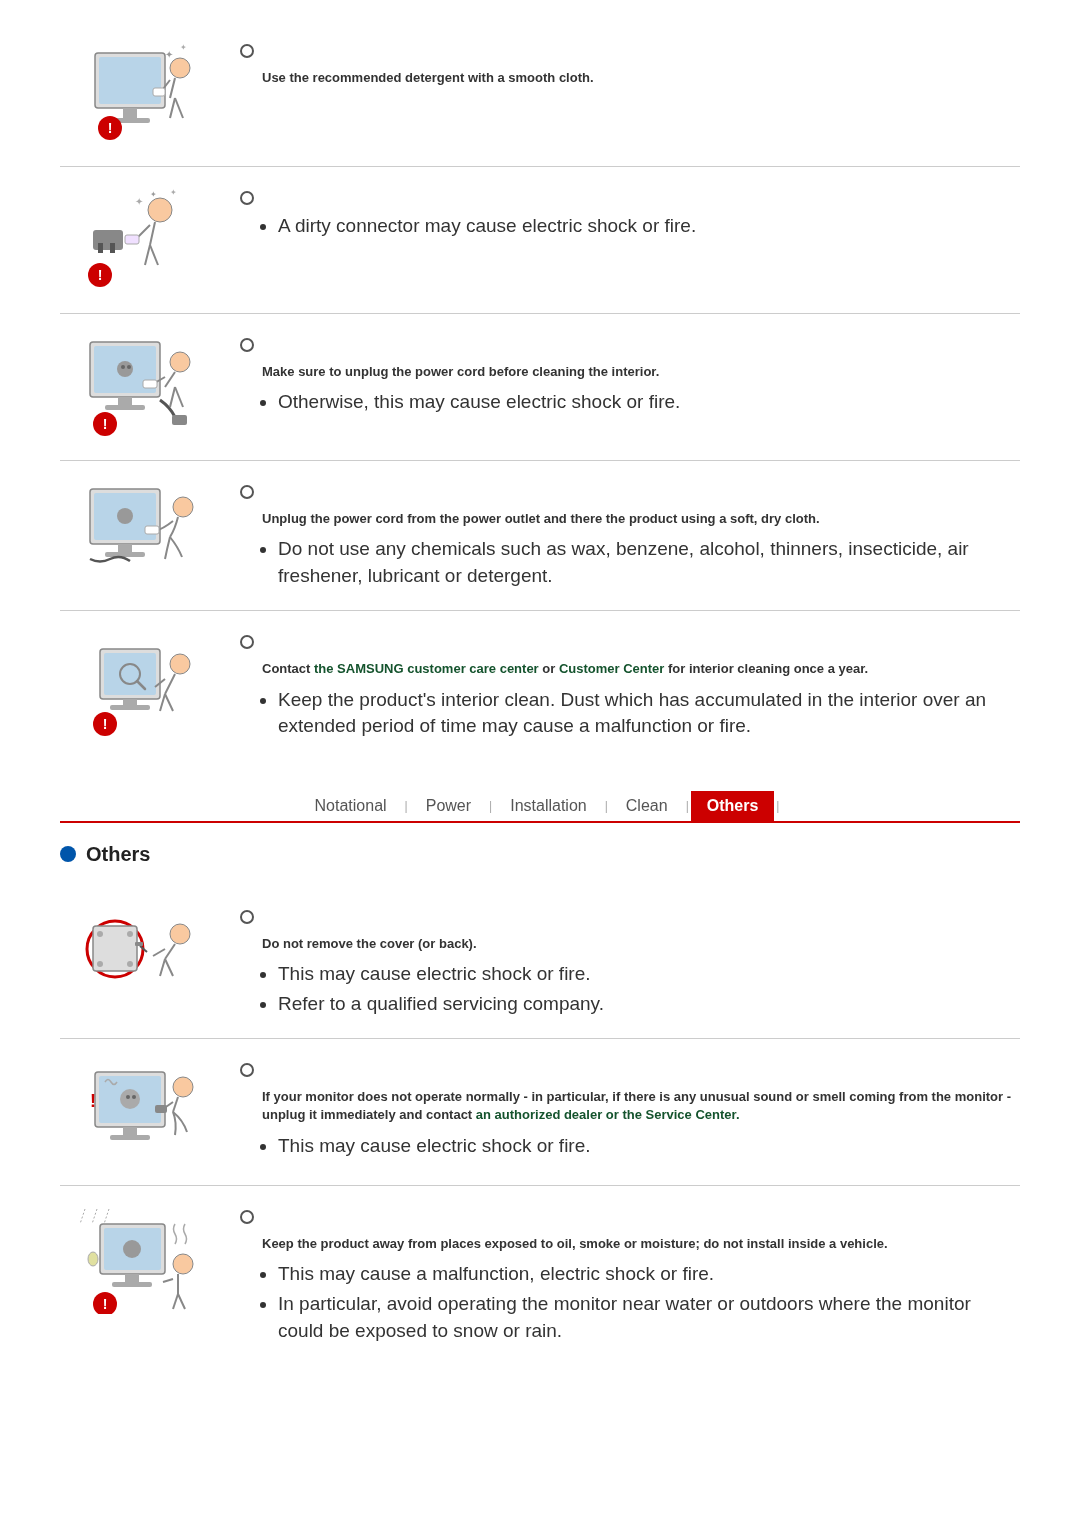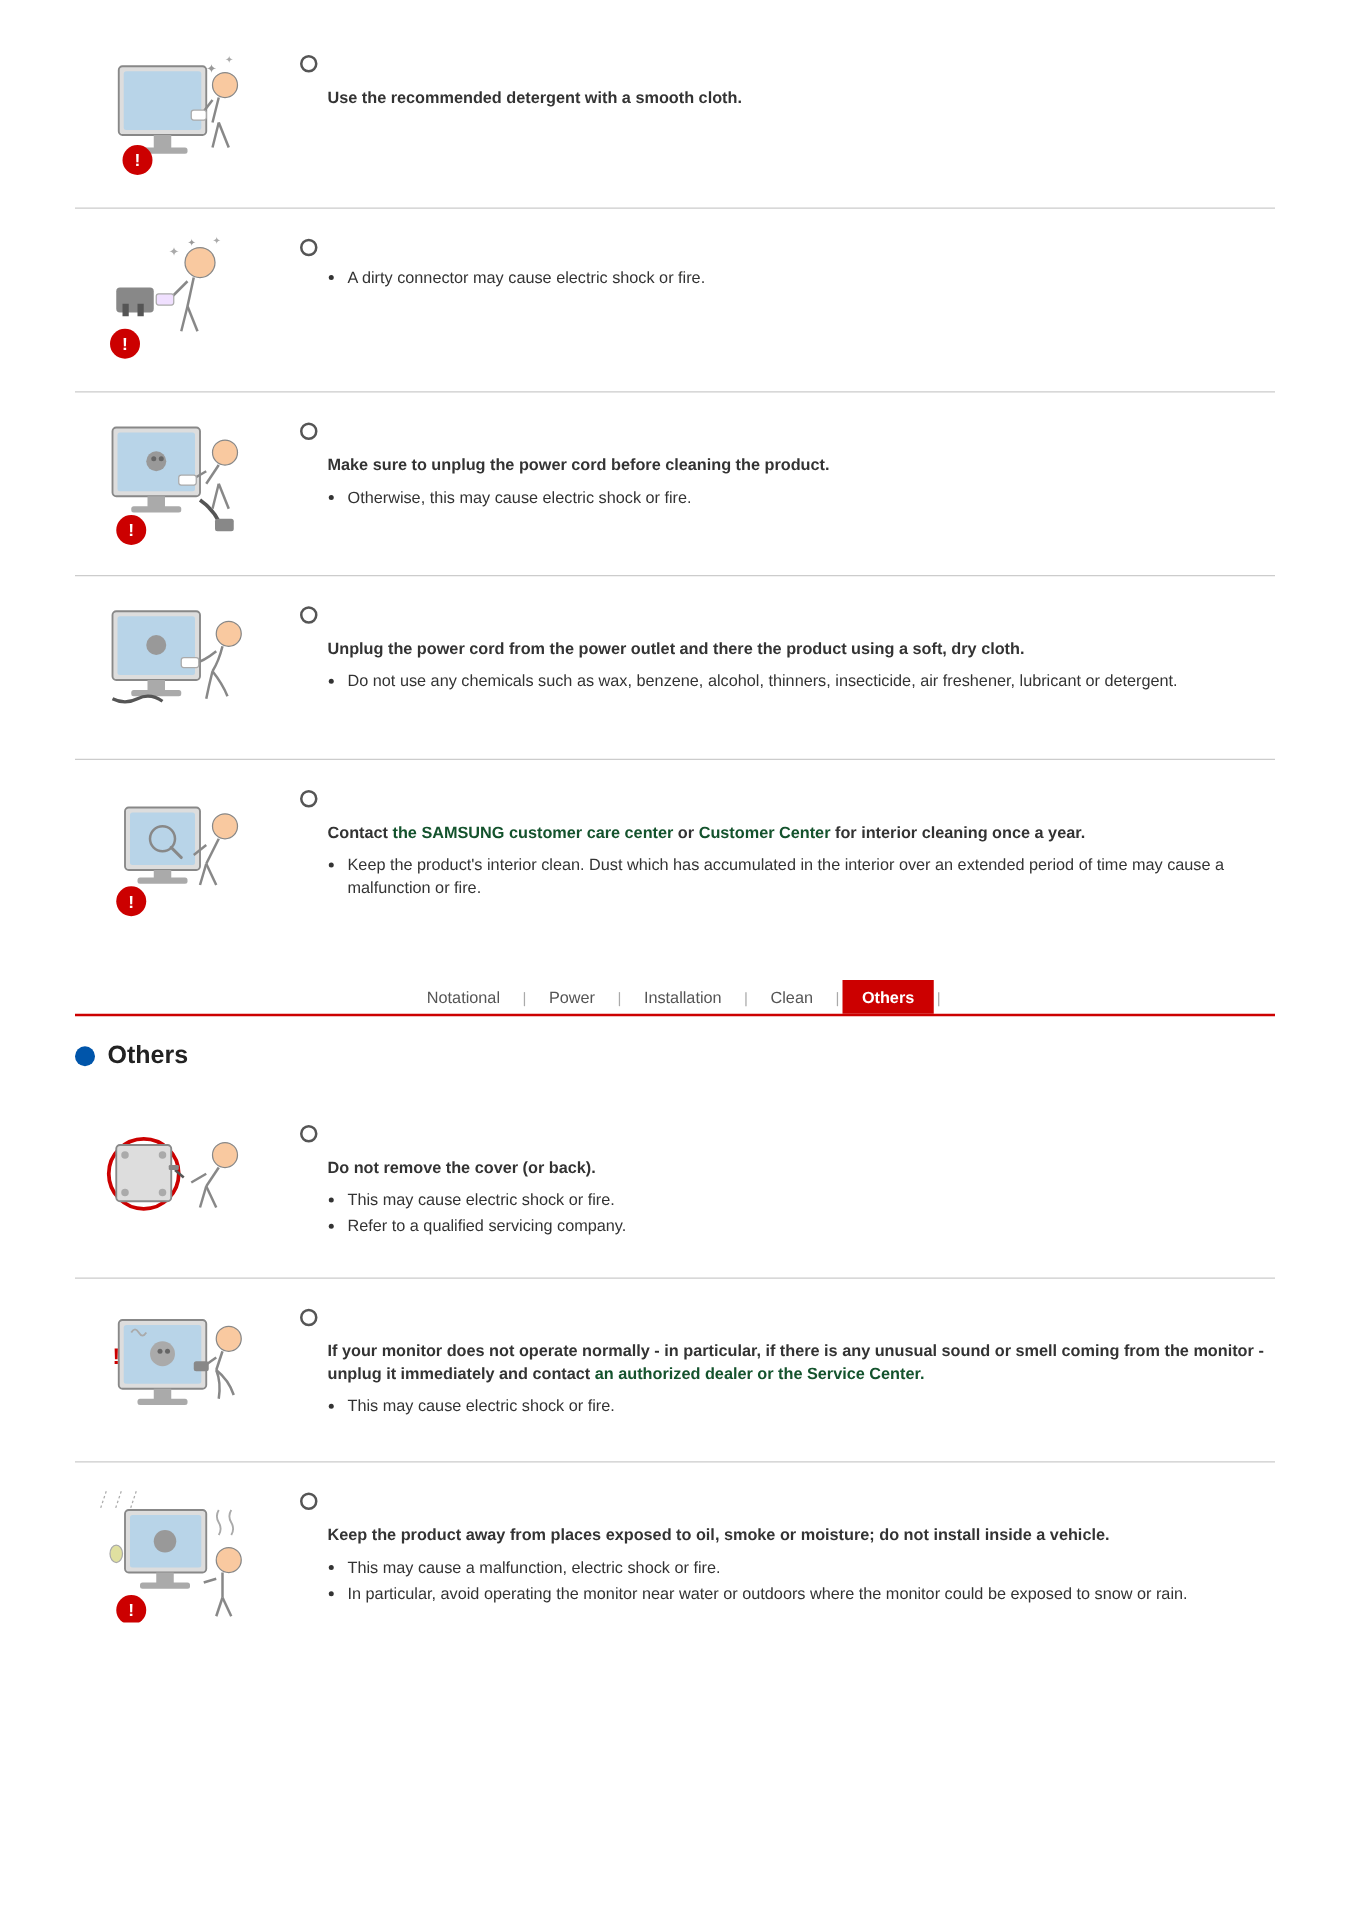--- a/index.html
+++ b/index.html
@@ -63,37 +63,37 @@
     .item-heading-text .link {
       color: #14532d;
       text-decoration: none;
     }
     .item-bullets {
       margin-left: 22px;
       margin-top: 4px;
     }
     .item-bullets li {
       margin-bottom: 3px;
-      font-size: 13px;
+      font-size: 19px;
       line-height: 1.4;
       list-style-type: disc;
       margin-left: 16px;
     }
     
     .nav-tabs {
       display: flex;
       justify-content: center;
       align-items: center;
       margin: 30px 0 20px 0;
       border-bottom: 2px solid #cc0000;
       padding-bottom: 0;
     }
     .nav-tab {
       padding: 6px 16px;
-      font-size: 13px;
+      font-size: 16px;
       color: #555;
       cursor: pointer;
       border-bottom: none;
       text-align: center;
     }
     .nav-tab.active {
       background: #cc0000;
       color: #fff;
       font-weight: bold;
       padding: 6px 16px;
@@ -220,21 +220,21 @@
           <line x1="100" y1="55" x2="95" y2="75" stroke="#888" stroke-width="2"></line>
           <line x1="100" y1="55" x2="108" y2="75" stroke="#888" stroke-width="2"></line>
 
           <circle cx="30" cy="92" r="12" fill="#cc0000"></circle>
           <text x="30" y="97" text-anchor="middle" fill="white" font-size="14" font-weight="bold">!</text>
         </svg>
       </div>
       <div class="item-content">
         <div class="item-heading">
           <span class="bullet-icon"></span>
-          <span class="item-heading-text">Make sure to unplug the power cord before cleaning the product.</span>
+          <span class="item-heading-text">Make sure to unplug the power cord before cleaning the interior.</span>
         </div>
         <ul class="item-bullets">
           <li>Otherwise, this may cause electric shock or fire.</li>
         </ul>
       </div>
     </div>
 
     <div class="section-item">
       <div class="item-image">
         <svg viewBox="0 0 130 110" xmlns="http://www.w3.org/2000/svg">

